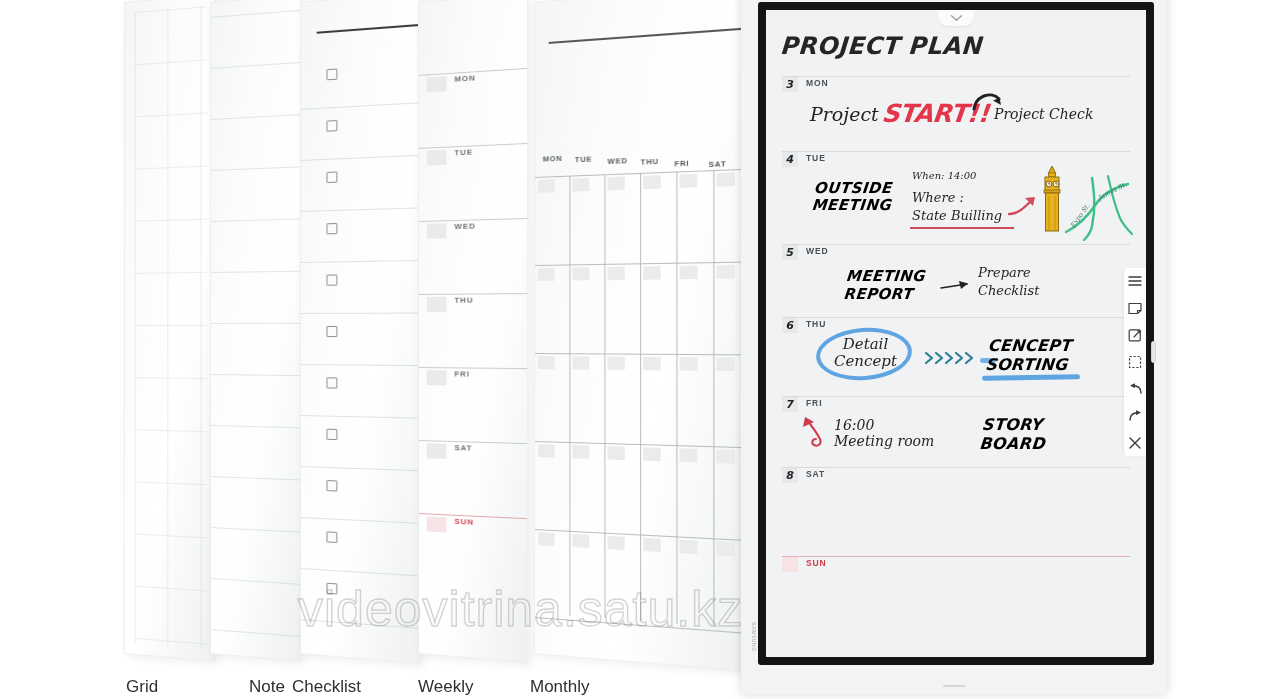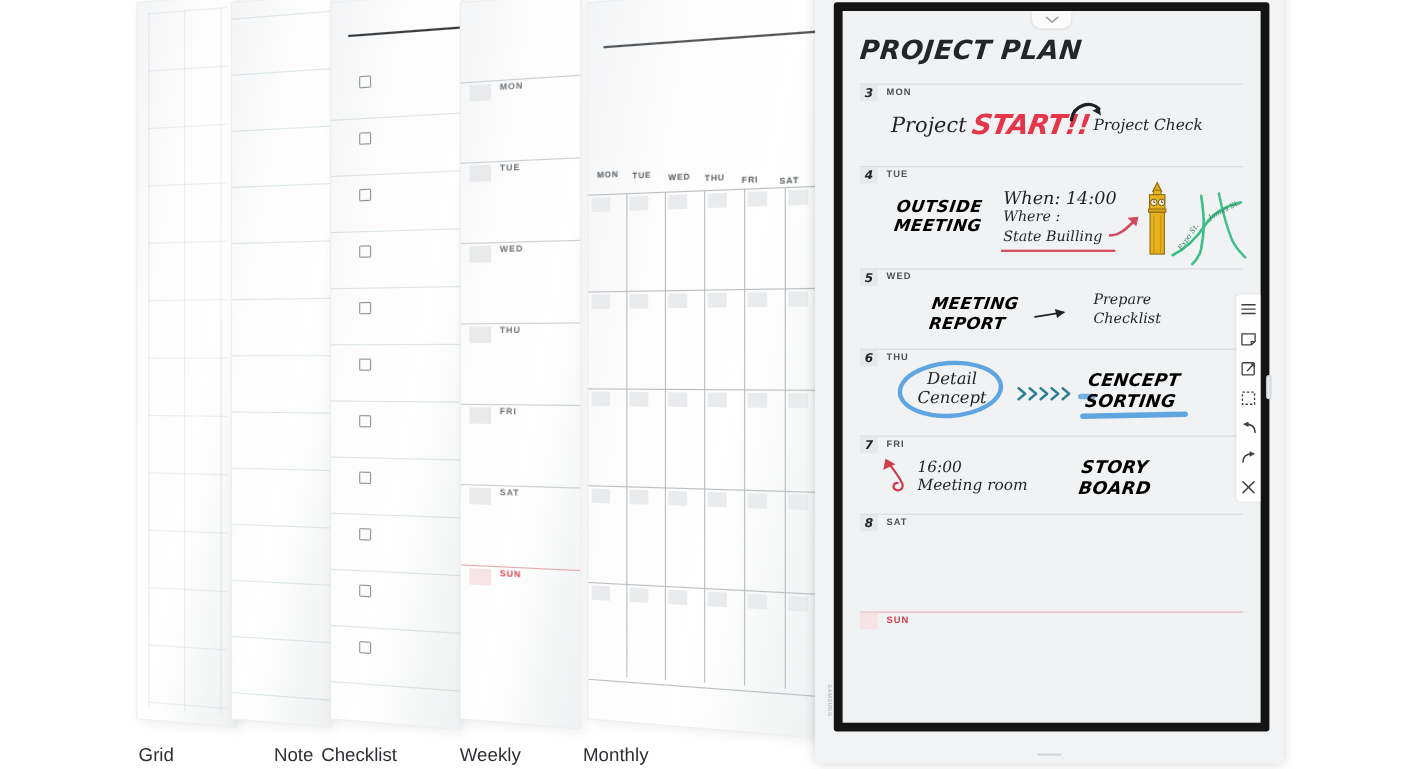--- a/index.html
+++ b/index.html
@@ -150,37 +150,37 @@
   .r-mon .sched { position: absolute; left: 212px; top: 13px; font-size: 14px; }
   .r-mon .arrow-hook { position: absolute; left: 190px; top: -4px; }
 
   
   .r-tue { height: 76px; }
   .r-tue .outside {
     position: absolute; left: 32px; top: 12px; font-size: 15px; line-height: 17px;
     font-weight: 700; font-style: italic; transform: skewX(-8deg);
     font-family: "DejaVu Sans", sans-serif; letter-spacing: .5px;
   }
-  .r-tue .when { position: absolute; left: 130px; top: 2px; font-size: 16px; }
+  .r-tue .when { position: absolute; left: 130px; top: 2px; font-size: 10px; }
   .r-tue .where { position: absolute; left: 130px; top: 22px; font-size: 13px; }
   .r-tue .building { position: absolute; left: 130px; top: 40px; font-size: 13px; }
   .r-tue .bld-underline { position: absolute; left: 128px; top: 59px; width: 104px; height: 1.6px; background: #d24a5e; }
   .r-tue .redarrow { position: absolute; left: 226px; top: 26px; }
   .r-tue .bigben { position: absolute; left: 250px; top: -8px; }
   .r-tue .map { position: absolute; left: 280px; top: 2px; }
 
   
   .r-wed { height: 56px; }
   .r-wed .mrep {
     position: absolute; left: 64px; top: 6px; font-size: 15px; line-height: 18px;
     font-weight: 700; font-style: italic; transform: skewX(-8deg);
     font-family: "DejaVu Sans", sans-serif; letter-spacing: .4px;
   }
   .r-wed .arr { position: absolute; left: 158px; top: 18px; }
-  .r-wed .prep { position: absolute; left: 212px; top: 3px; font-size: 13px; line-height: 18px; }
+  .r-wed .prep { position: absolute; left: 196px; top: 3px; font-size: 13px; line-height: 18px; }
 
   
   .r-thu { height: 62px; }
   .r-thu .detail {
     position: absolute; left: 52px; top: 2px; font-size: 15px; line-height: 17px;
     text-align: center;
   }
   .r-thu .circle {
     position: absolute; left: 34px; top: -6px; width: 96px; height: 52px;
     border: 4px solid #5fa5e2; border-radius: 50%;
@@ -618,14 +618,15 @@
                 </g>
               </svg>
             </div>
           </div>
 
         </div>
       </div>
     </div>
   </div>
 
+  <div class="watermark">videovitrina.satu.kz</div>
 
 </div>
 
 </body></html>

